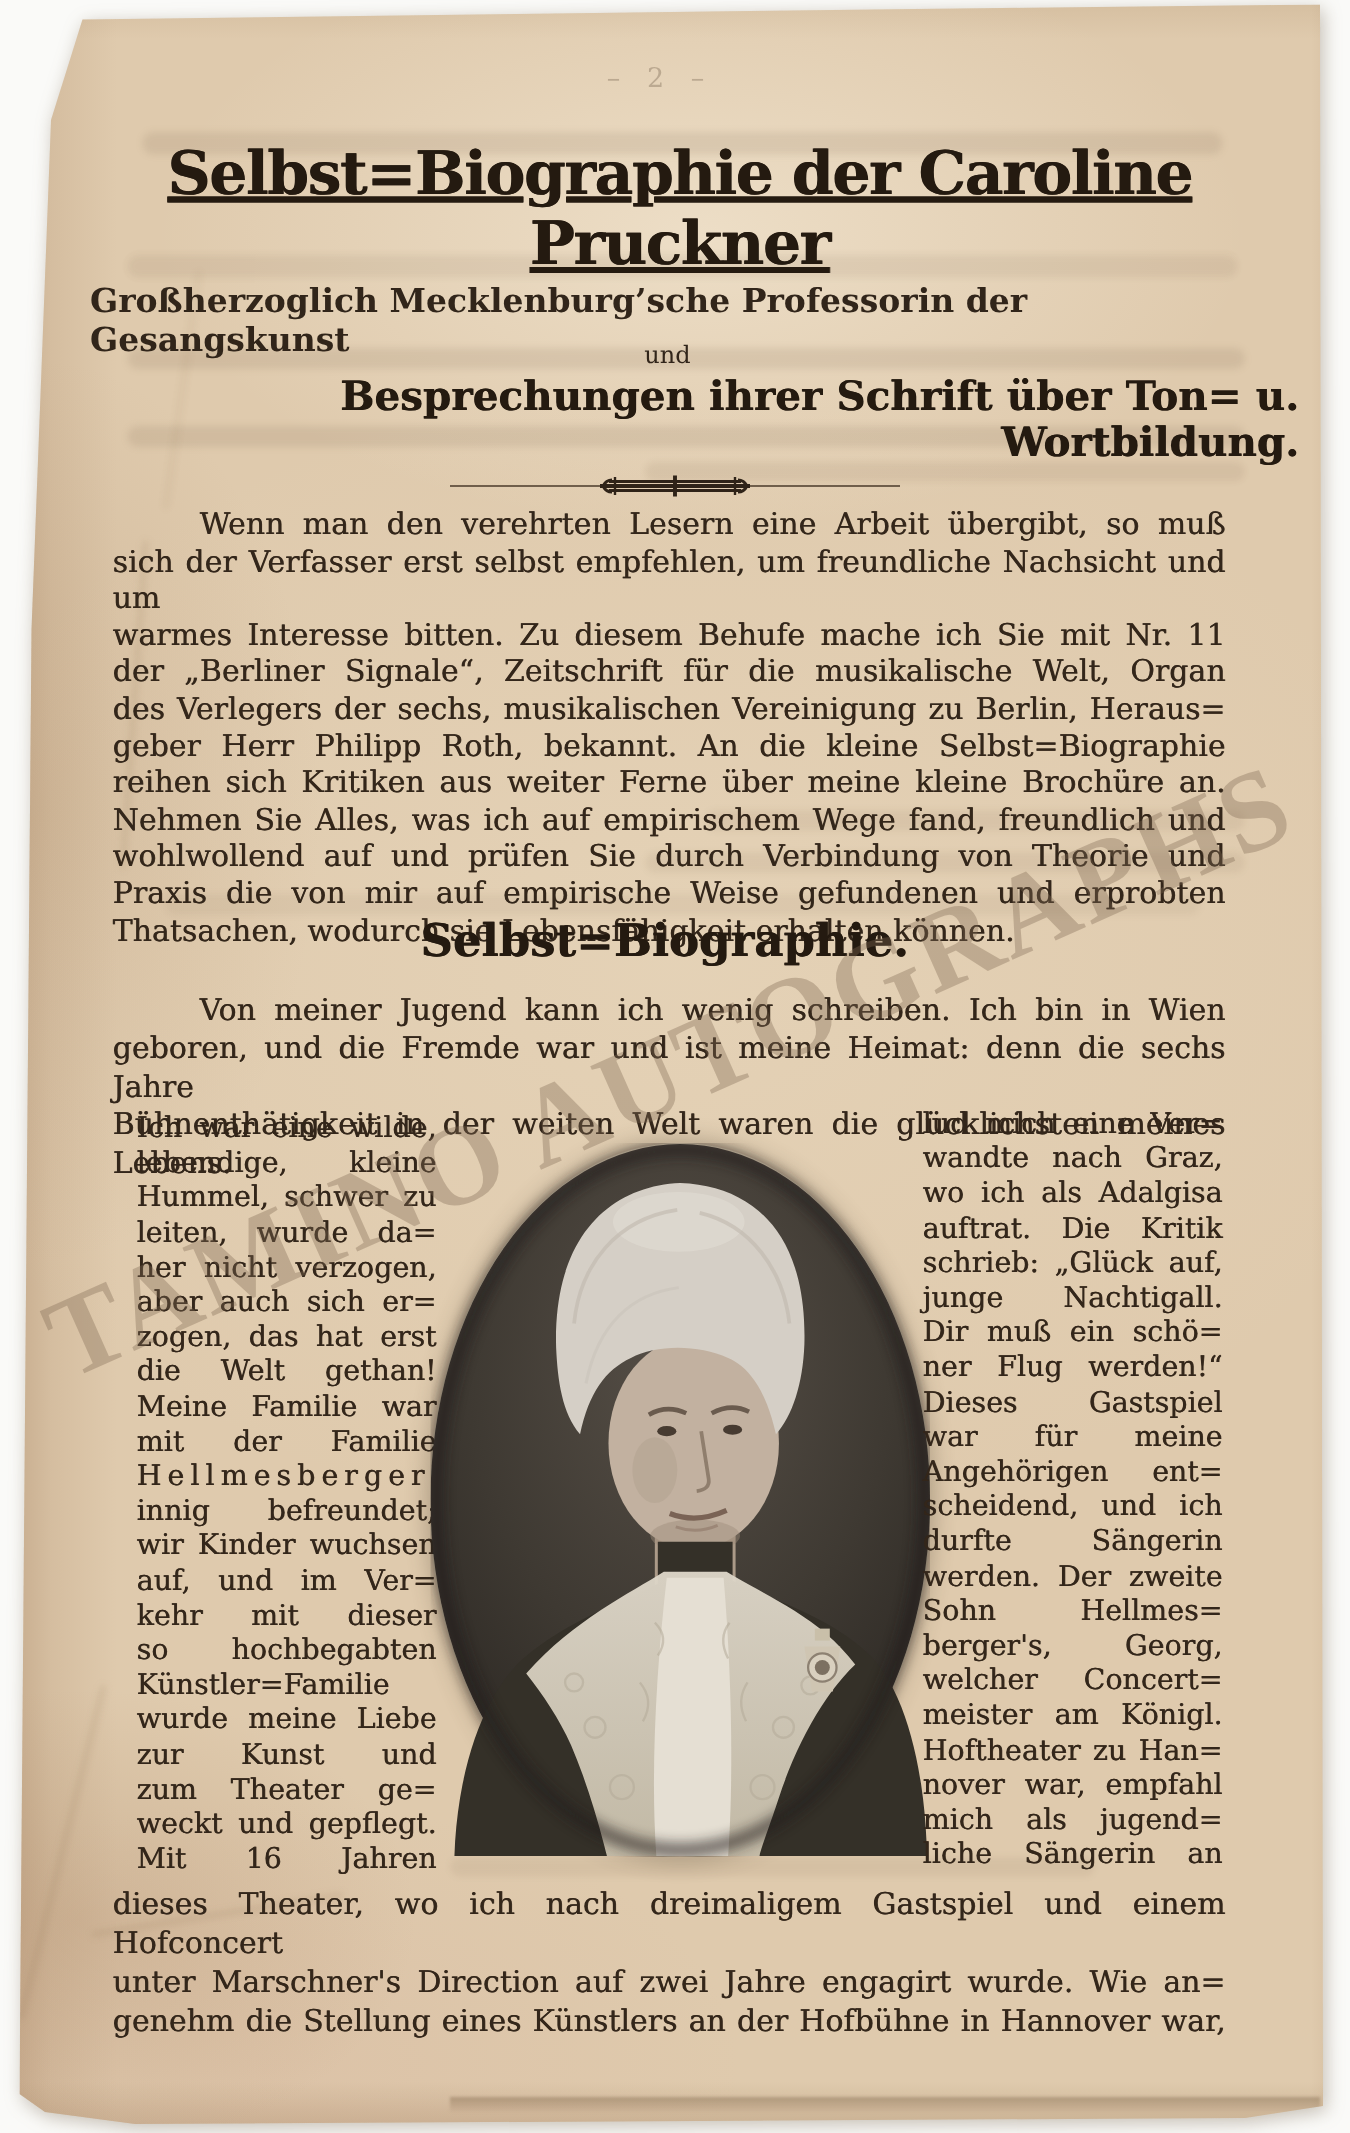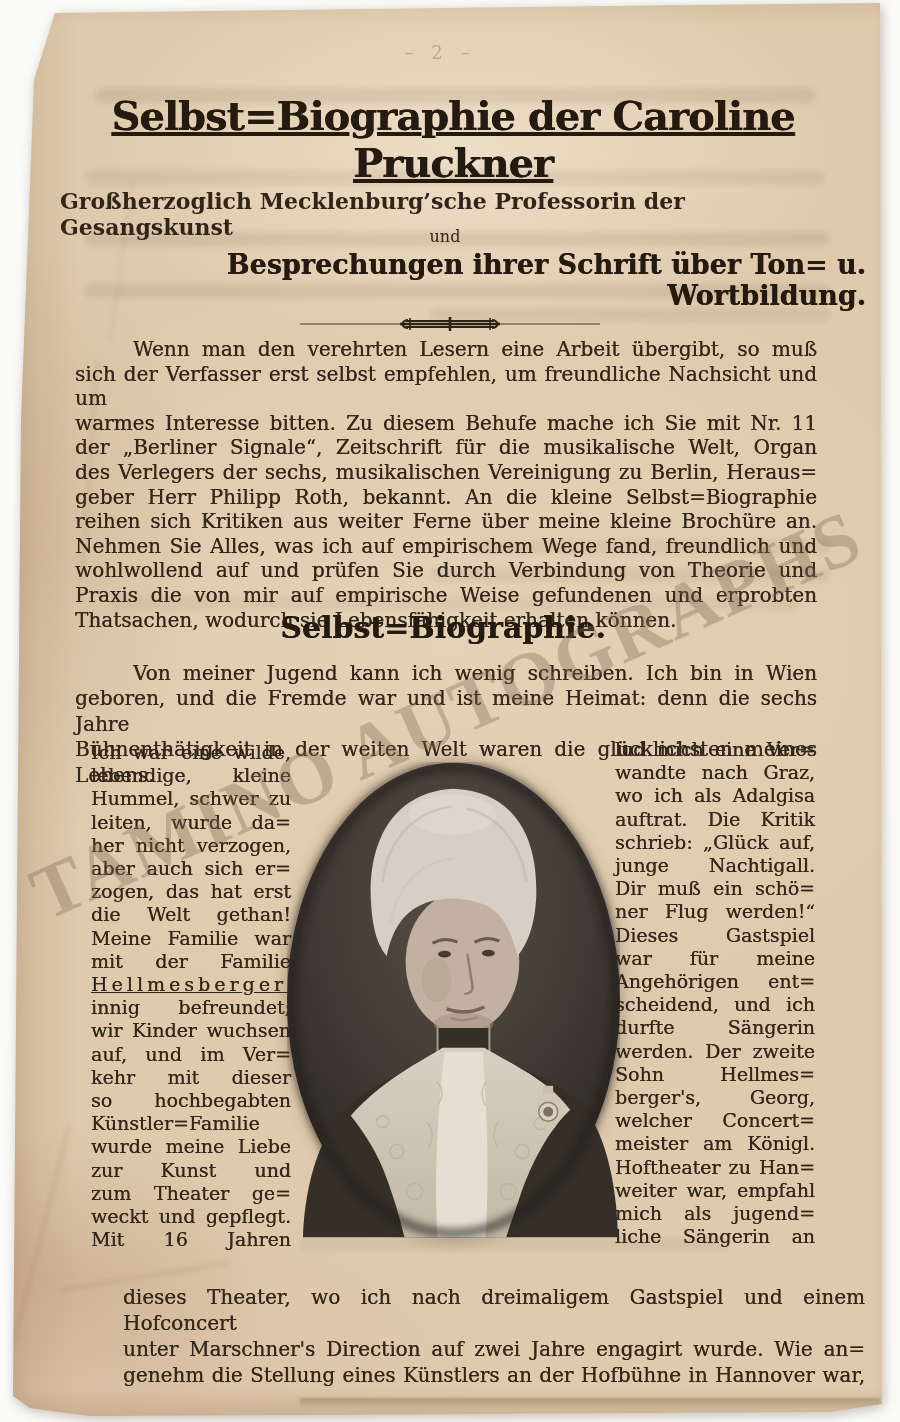--- a/index.html
+++ b/index.html
@@ -55,27 +55,27 @@
     font-size:30px;font-weight:700;color:#241a10;text-shadow:.4px 0 0 #241a10;}
   .opening{top:661px;font-size:20px;}
   .opening .tline{line-height:25.4px;}
   .opening .tline:first-child{text-indent:58px;}
 
   .wrap-section{position:absolute;top:738px;left:75px;width:742px;height:514px;}
   .col{position:absolute;top:0;width:200px;font-size:19px;}
   .col .tline{line-height:23.2px;}
   .col-left{left:16px;top:3px;}
   .col-right{right:2px;}
-  .col-left .tline:nth-child(11){letter-spacing:4px;text-decoration:underline;}
+  .col-left .tline:nth-child(11){letter-spacing:4px;}
 
   .portrait{position:absolute;left:212px;top:24px;width:333px;height:476px;
     border-radius:50%;box-shadow:0 0 14px 3px rgba(70,58,44,.30);}
   .portrait svg{display:block;width:100%;height:100%;}
 
-  .closing{top:1284px;font-size:20px;margin-left:48px;}
+  .closing{top:1256px;font-size:20px;}
   .closing .tline{line-height:26px;}
 
   .watermark{position:absolute;left:18px;top:858px;transform:rotate(-24deg);transform-origin:left top;
     font-family:"Liberation Serif","DejaVu Serif",serif;font-weight:700;
     font-size:76px;letter-spacing:2px;color:rgba(128,106,82,.36);white-space:nowrap;z-index:40;pointer-events:none;}
 </style>
 </head>
 <body>
 
 <div class="paper-shadow">
@@ -239,21 +239,21 @@
           <div class="tline">war für meine</div>
           <div class="tline">Angehörigen ent=</div>
           <div class="tline">scheidend, und ich</div>
           <div class="tline">durfte Sängerin</div>
           <div class="tline">werden. Der zweite</div>
           <div class="tline">Sohn Hellmes=</div>
           <div class="tline">berger's, Georg,</div>
           <div class="tline">welcher Concert=</div>
           <div class="tline">meister am Königl.</div>
           <div class="tline">Hoftheater zu Han=</div>
-          <div class="tline">weiter war, empfahl</div>
+          <div class="tline">nover war, empfahl</div>
           <div class="tline">mich als jugend=</div>
           <div class="tline">liche Sängerin an</div>
         </div>
     </div>
 
     <div class="textblock closing">
         <div class="tline">dieses Theater, wo ich nach dreimaligem Gastspiel und einem Hofconcert</div>
         <div class="tline">unter Marschner's Direction auf zwei Jahre engagirt wurde. Wie an=</div>
         <div class="tline">genehm die Stellung eines Künstlers an der Hofbühne in Hannover war,</div>
       </div>

